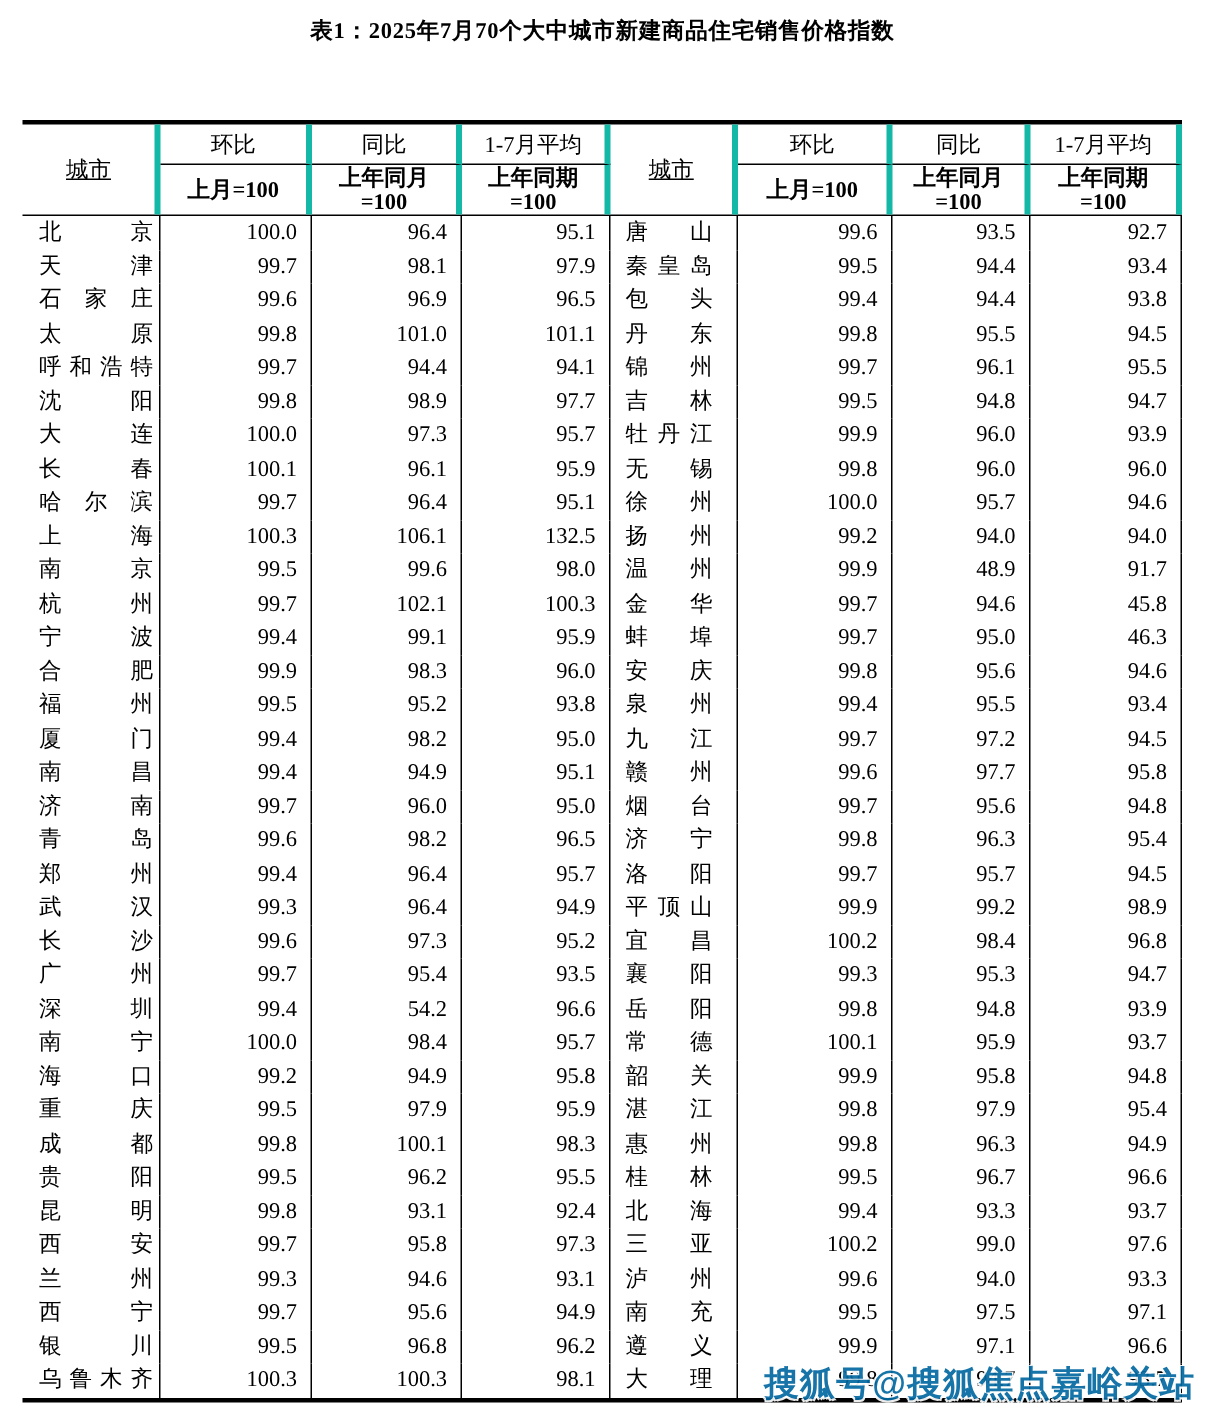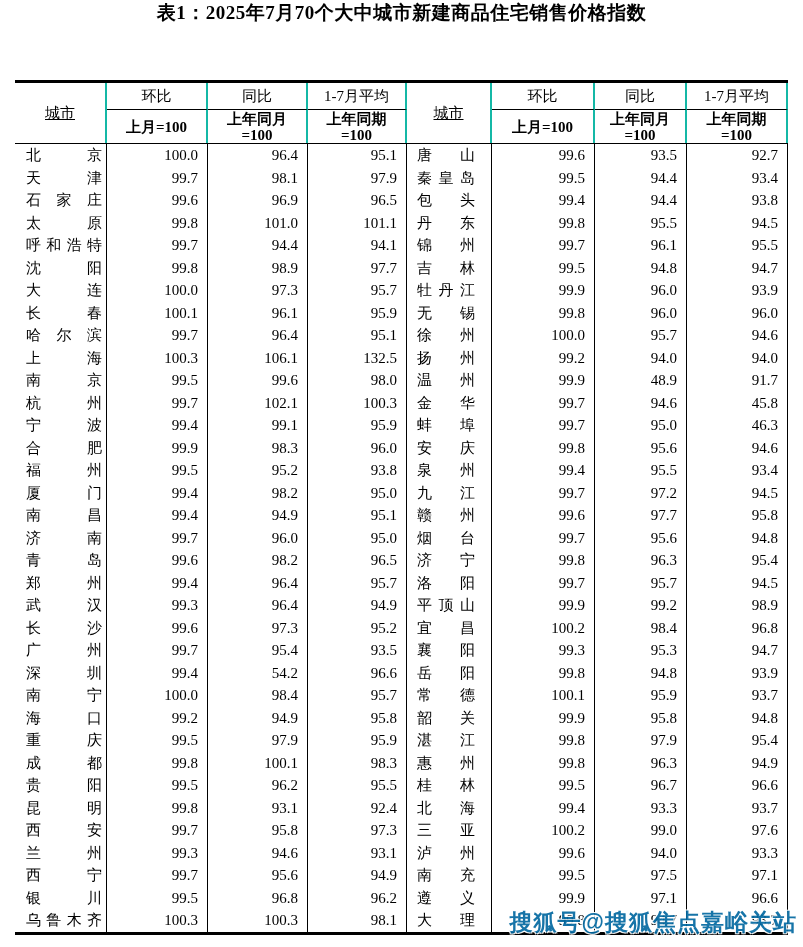--- a/index.html
+++ b/index.html
@@ -2,39 +2,39 @@
 <html><head>
 <meta charset="utf-8">
 <style>
   html,body{margin:0;padding:0;}
   body{
     width:803px;height:947px;overflow:hidden;background:#ffffff;
     font-family:"Liberation Serif","DejaVu Serif",serif;color:#000;
     position:relative;
   }
   .page-title{
-    text-align:center;font-size:19px;font-weight:bold;
+    padding-top:11px;text-align:center;font-size:15px;font-weight:bold;
     letter-spacing:0.5px;
   }
   .price-table{
     position:absolute;left:15px;top:80px;width:773px;
     border-top:3px solid #000;border-bottom:3px solid #000;
     font-size:15px;
   }
   .grid8{
     display:grid;
     grid-template-columns:92px 101px 100px 99px 85px 103px 92px 101px;
   }
   .thead{
     grid-template-rows:27px 33px;
     border-bottom:1px solid #000;
   }
   .thead .cell{
     display:flex;align-items:center;justify-content:center;text-align:center;
-    border-right:2px solid #14b8a6;
+    border-right:4px solid #14b8a6;
   }
   .cell-cityhead{grid-row:1/3;text-decoration:underline;}
   .cell-group{grid-row:1;border-bottom:1px solid #000 !important;}
   .cell-sub{grid-row:2;white-space:pre-line;line-height:16px;font-weight:bold;}
   .tbody .row{height:22.5px;line-height:22.5px;}
   .tbody .cell{
     border-right:1px solid #000;height:22.5px;overflow:hidden;
   }
   .cell-num{text-align:right;padding-right:9px;box-sizing:border-box;}
   .city-spread{

